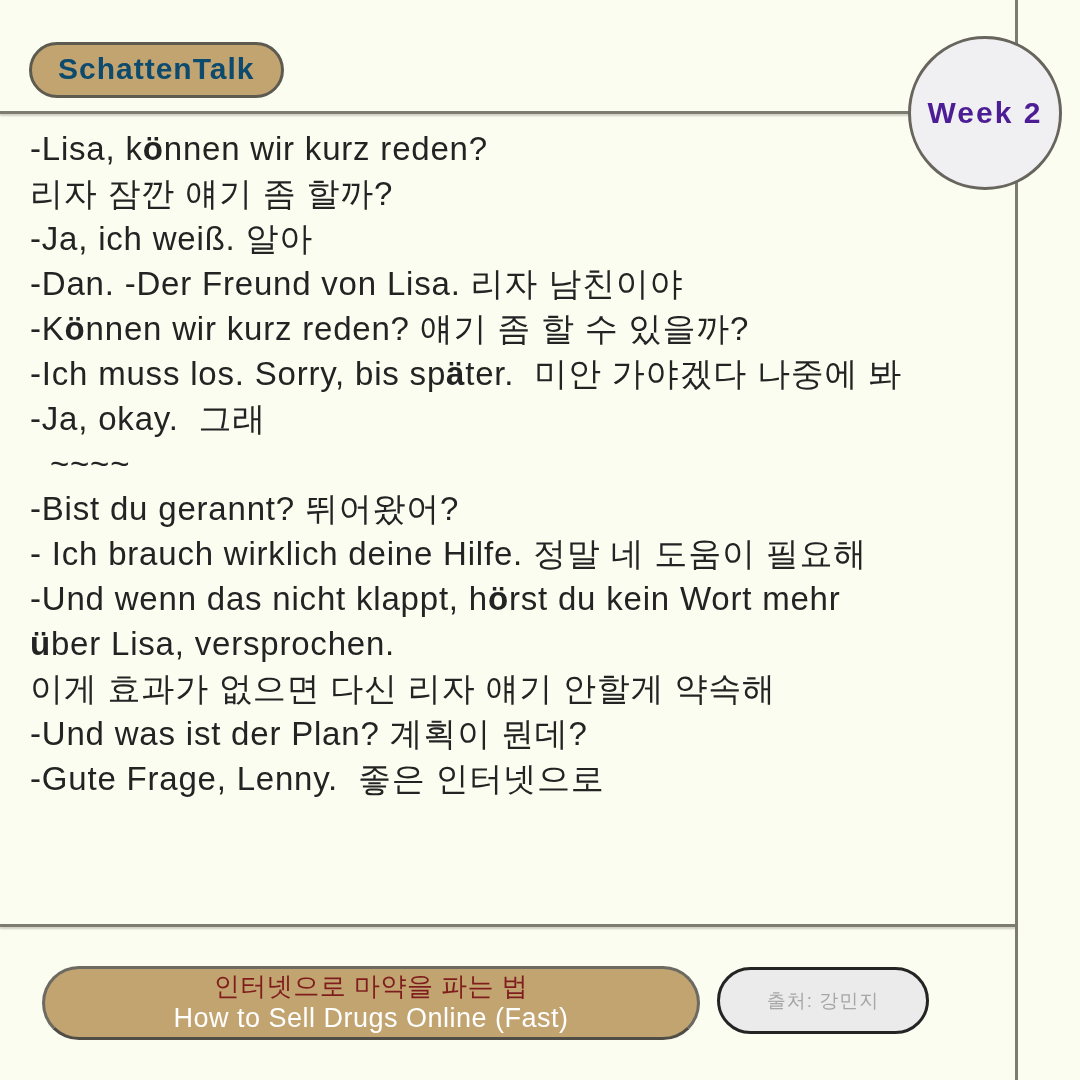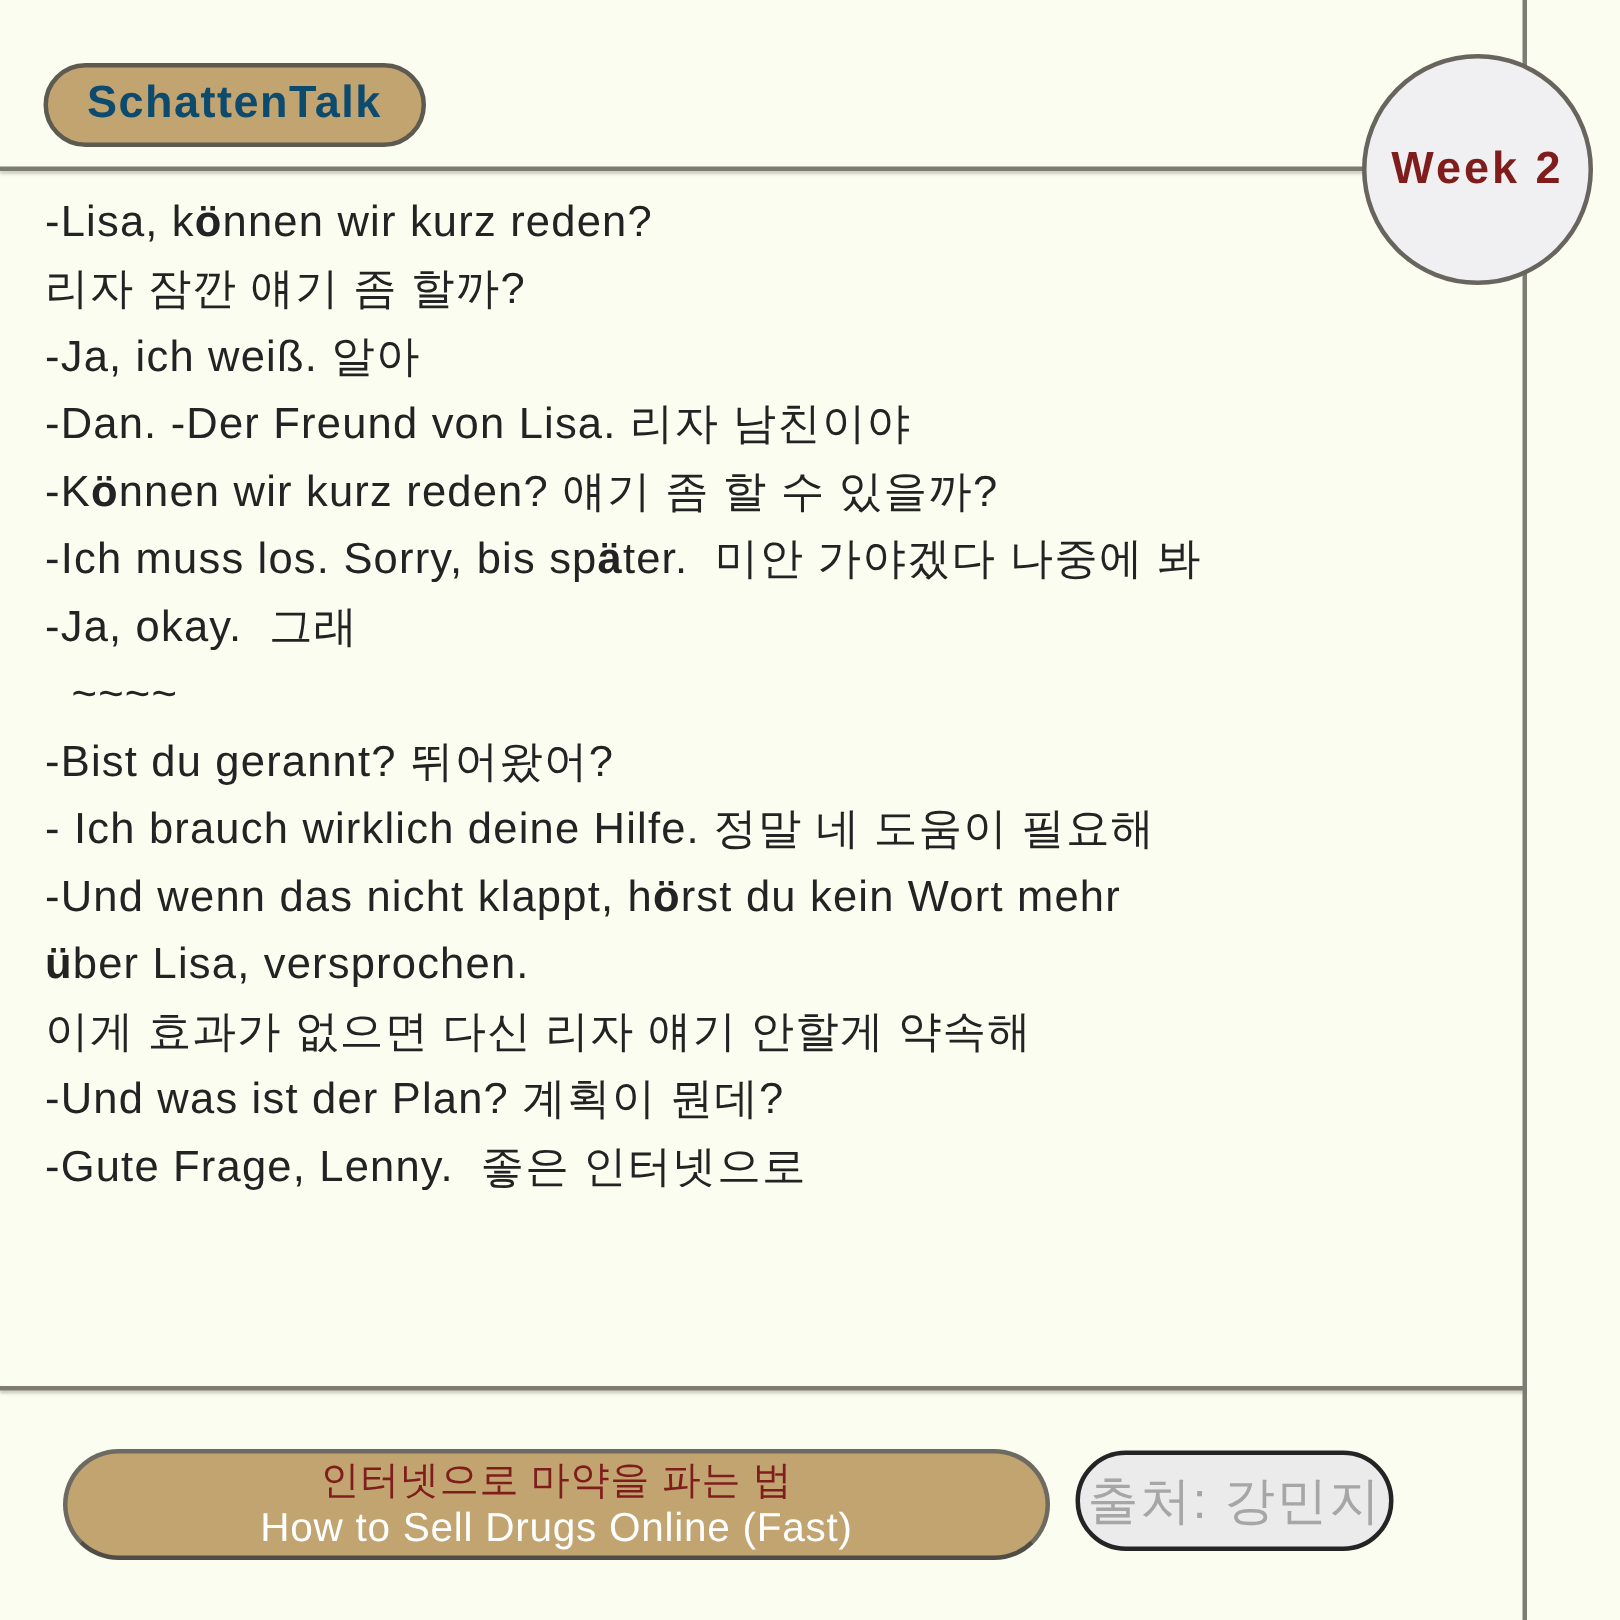--- a/index.html
+++ b/index.html
@@ -40,33 +40,33 @@
   .week-circle {
     position: absolute;
     left: 908px; top: 36px;
     width: 154px; height: 154px;
     border-radius: 50%;
     background: #f0eff1;
     border: 3px solid #67655d;
     display: flex;
     align-items: center;
     justify-content: center;
-    color: #7f1d1d;
+    color: #4c1d95;
     font-size: 30px;
     font-weight: bold;
     letter-spacing: 2px;
   }
 
   
   .dialogue {
     position: absolute;
     left: 30px; top: 126px;
     width: 960px;
     color: #232323;
-    font-size: 29px;
+    font-size: 33px;
     letter-spacing: .8px;
     line-height: 45px;
   }
   .dlg-line { white-space: pre; }
   .dlg-line b { font-weight: bold; }
 
   
   .show-pill {
     position: absolute;
     left: 42px; top: 966px;
@@ -89,21 +89,21 @@
     position: absolute;
     left: 717px; top: 967px;
     width: 212px; height: 67px;
     background: #ebebeb;
     border: 3px solid #242424;
     border-radius: 34px;
     display: flex;
     align-items: center;
     justify-content: center;
     color: #a6a6a6;
-    font-size: 34px;
+    font-size: 19px;
     letter-spacing: 1px;
   }
 </style>
 </head>
 <body>
 
 <div class="vline"></div>
 <div class="hline hline-top"></div>
 <div class="hline hline-bottom"></div>
 

